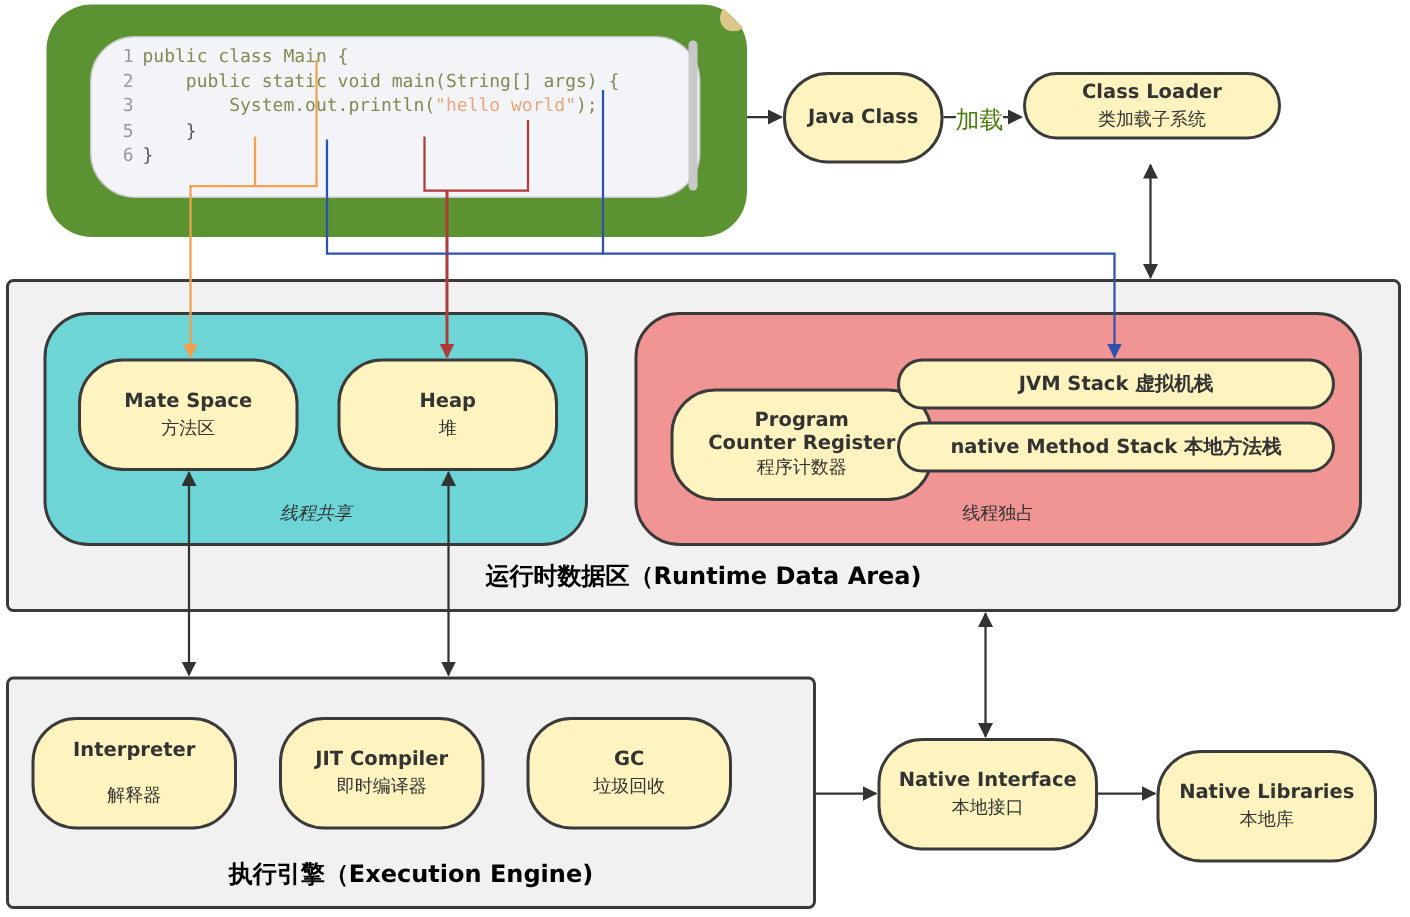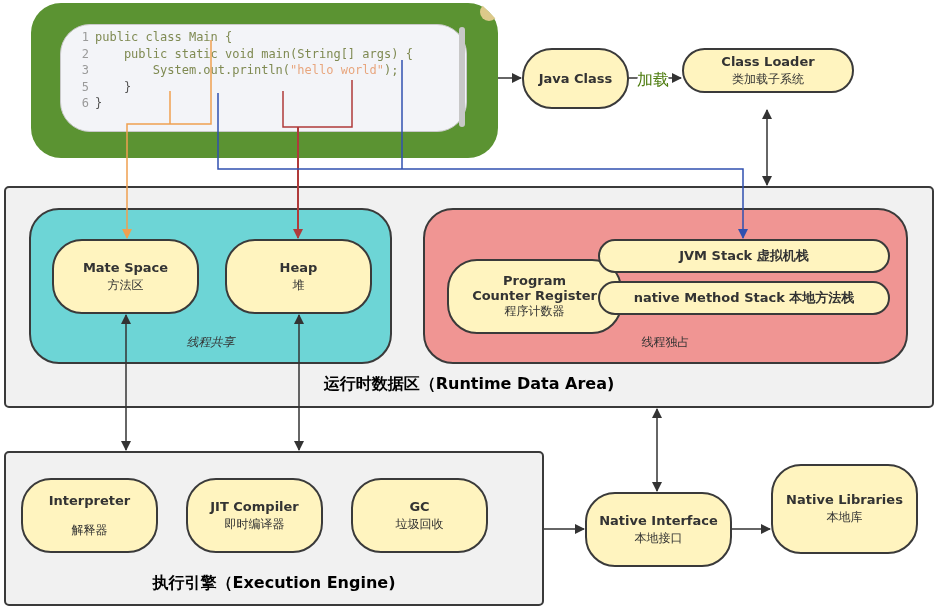--- a/index.html
+++ b/index.html
@@ -93,21 +93,21 @@
 <div class="abs ybox" style="left:351px;top:478px;width:137px;height:75px;">
   <span>GC</span>
   <span class="sub">垃圾回收</span>
 </div>
 <div class="abs red-title" style="left:4px;top:573px;width:540px;">执行引擎（Execution Engine)</div>
 
 <div class="abs ybox" style="left:585px;top:492px;width:147px;height:75px;">
   <span>Native Interface</span>
   <span class="sub">本地接口</span>
 </div>
-<div class="abs ybox" style="left:771px;top:464px;width:147px;height:90px;">
+<div class="abs ybox" style="left:771px;top:500px;width:147px;height:75px;">
   <span>Native Libraries</span>
   <span class="sub">本地库</span>
 </div>
 
 <svg class="wires" width="940" height="611">
   <defs>
     <marker id="ah" markerWidth="10" markerHeight="10" refX="9" refY="5" orient="auto" markerUnits="userSpaceOnUse">
       <path d="M0,0 L10,5 L0,10 z" fill="#333"></path>
     </marker>
     <marker id="ahs" markerWidth="10" markerHeight="10" refX="1" refY="5" orient="auto" markerUnits="userSpaceOnUse">

